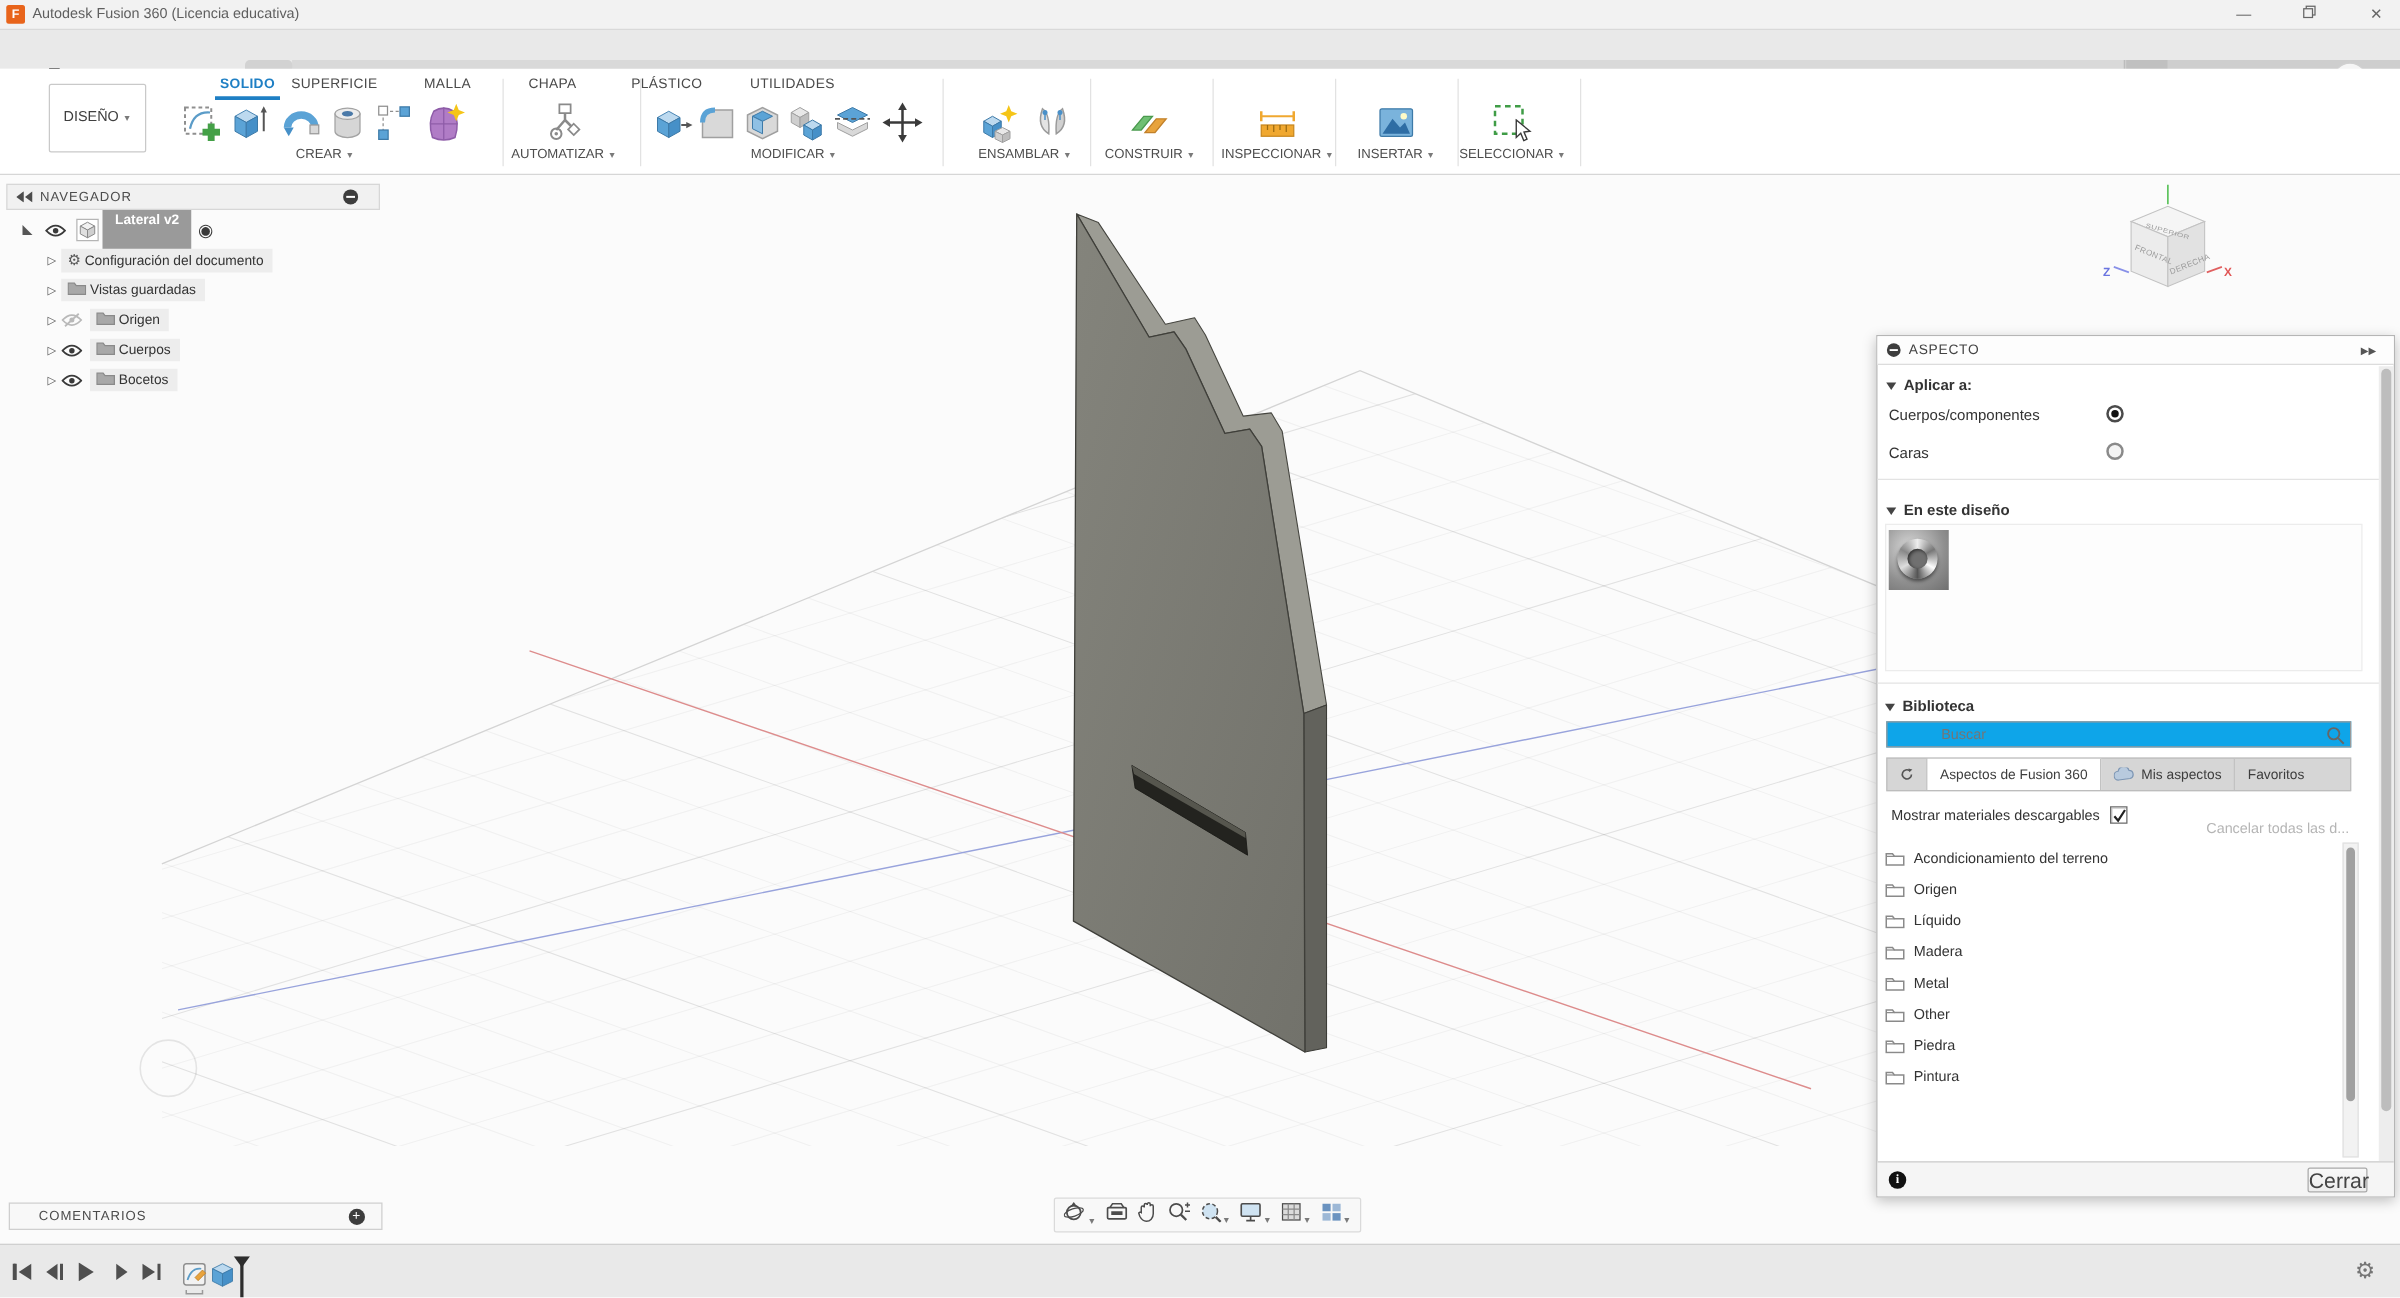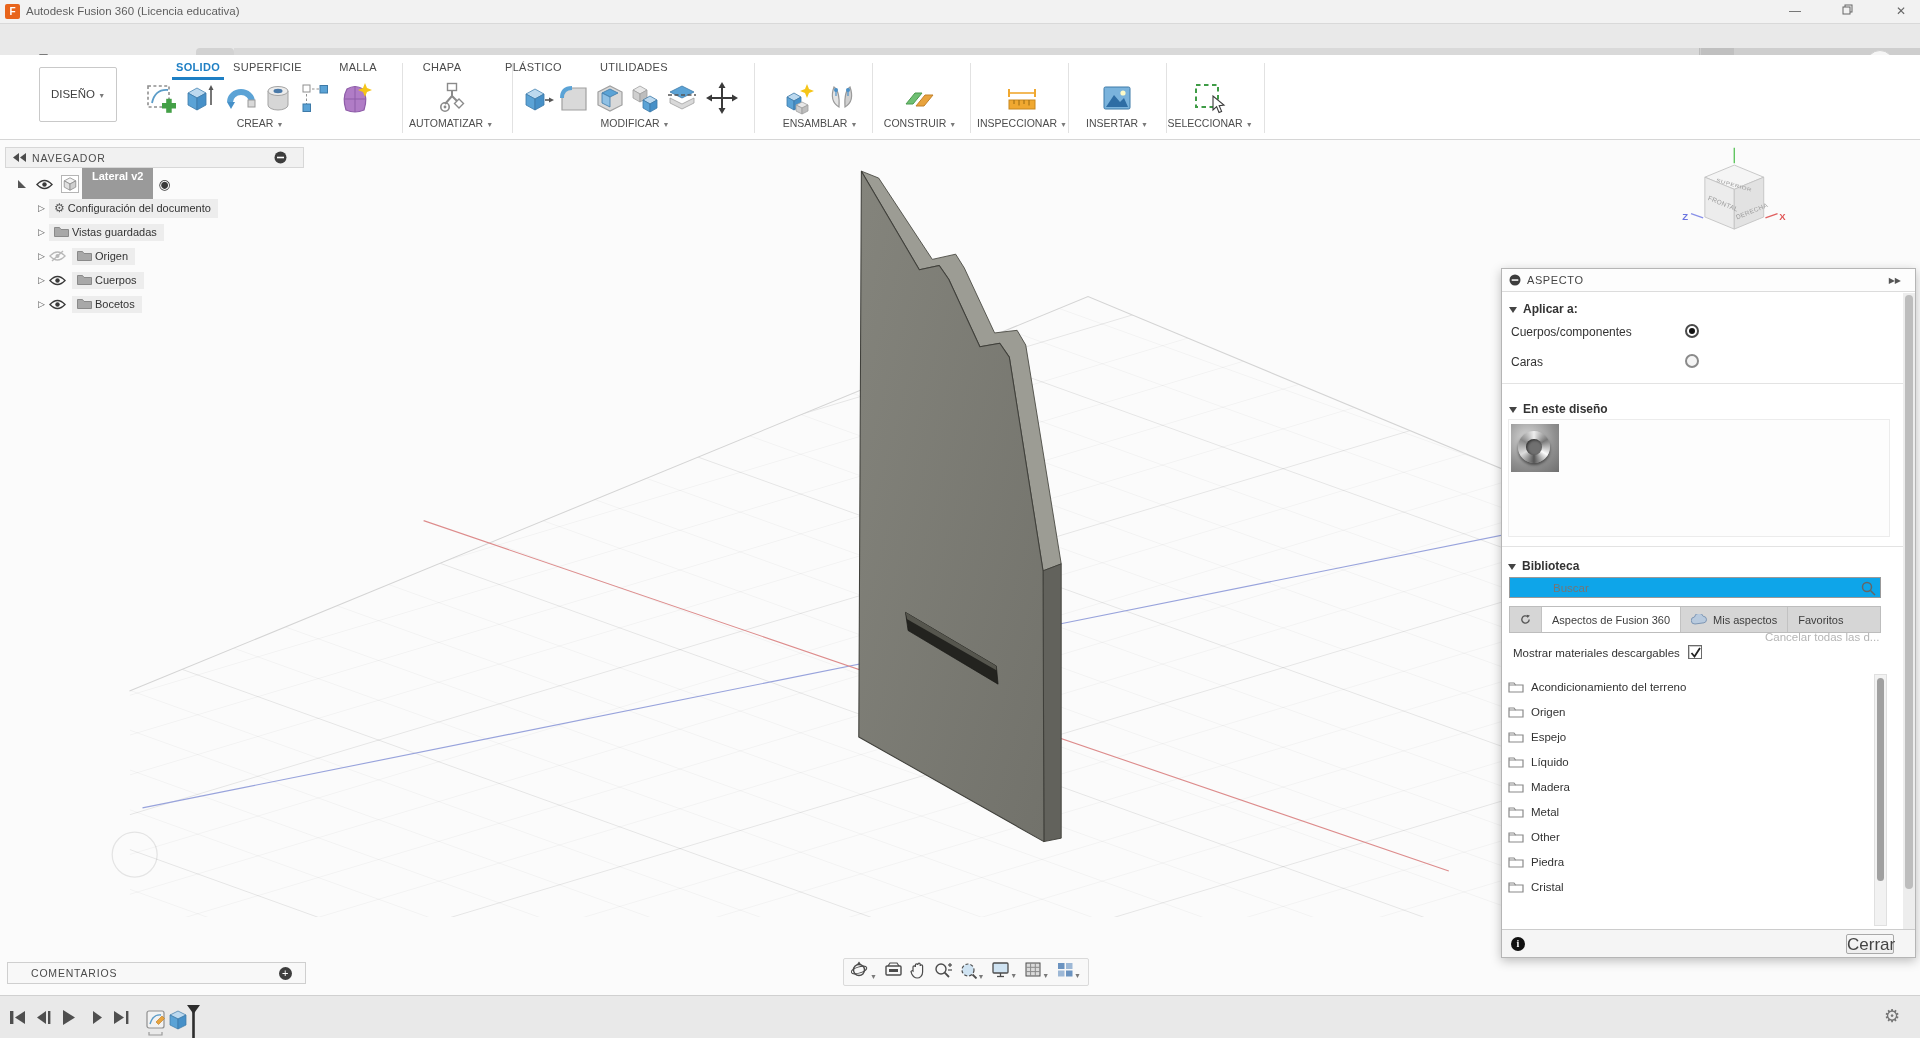--- a/index.html
+++ b/index.html
@@ -558,21 +558,21 @@
         <span>Favoritos</span>
       </div>
   </div>
 
   <div class="abs" style="left:11px;top:378px;font-size:11.5px;color:#333;">Mostrar materiales descargables</div>
   <div class="abs chk" style="left:186px;top:376px;">
     <svg width="14" height="14" viewBox="0 0 14 14">
         <polyline points="2.5,7 5.5,10.5 11,2" fill="none" stroke="#222" stroke-width="1.8"></polyline>
       </svg>
   </div>
-  <div class="abs graytxt" style="left:263px;top:362px;">Cancelar todas las d...</div>
+  <div class="abs graytxt" style="left:263px;top:388px;">Cancelar todas las d...</div>
 
   <div class="abs" style="left:6px;top:405px;width:365px;">
     <div class="folder-row">
         <svg width="16" height="12" viewBox="0 0 16 12">
           <path d="M1 2 h5 l1.5 2 h7.5 v7 h-14 z" fill="#fff" stroke="#8a8a8a" stroke-width="1.2"></path>
           <path d="M1 4 h6.5" stroke="#8a8a8a"></path>
         </svg>
         <span class="lbl">Acondicionamiento del terreno</span>
       </div>
     <div class="folder-row">
@@ -580,63 +580,56 @@
           <path d="M1 2 h5 l1.5 2 h7.5 v7 h-14 z" fill="#fff" stroke="#8a8a8a" stroke-width="1.2"></path>
           <path d="M1 4 h6.5" stroke="#8a8a8a"></path>
         </svg>
         <span class="lbl">Origen</span>
       </div>
     <div class="folder-row">
         <svg width="16" height="12" viewBox="0 0 16 12">
           <path d="M1 2 h5 l1.5 2 h7.5 v7 h-14 z" fill="#fff" stroke="#8a8a8a" stroke-width="1.2"></path>
           <path d="M1 4 h6.5" stroke="#8a8a8a"></path>
         </svg>
-        <span class="lbl">Espejo</span>
+        <span class="lbl">Líquido</span>
       </div>
     <div class="folder-row">
         <svg width="16" height="12" viewBox="0 0 16 12">
           <path d="M1 2 h5 l1.5 2 h7.5 v7 h-14 z" fill="#fff" stroke="#8a8a8a" stroke-width="1.2"></path>
           <path d="M1 4 h6.5" stroke="#8a8a8a"></path>
         </svg>
-        <span class="lbl">Líquido</span>
+        <span class="lbl">Madera</span>
       </div>
     <div class="folder-row">
         <svg width="16" height="12" viewBox="0 0 16 12">
           <path d="M1 2 h5 l1.5 2 h7.5 v7 h-14 z" fill="#fff" stroke="#8a8a8a" stroke-width="1.2"></path>
           <path d="M1 4 h6.5" stroke="#8a8a8a"></path>
         </svg>
-        <span class="lbl">Madera</span>
+        <span class="lbl">Metal</span>
       </div>
     <div class="folder-row">
         <svg width="16" height="12" viewBox="0 0 16 12">
           <path d="M1 2 h5 l1.5 2 h7.5 v7 h-14 z" fill="#fff" stroke="#8a8a8a" stroke-width="1.2"></path>
           <path d="M1 4 h6.5" stroke="#8a8a8a"></path>
         </svg>
-        <span class="lbl">Metal</span>
+        <span class="lbl">Other</span>
       </div>
     <div class="folder-row">
         <svg width="16" height="12" viewBox="0 0 16 12">
           <path d="M1 2 h5 l1.5 2 h7.5 v7 h-14 z" fill="#fff" stroke="#8a8a8a" stroke-width="1.2"></path>
           <path d="M1 4 h6.5" stroke="#8a8a8a"></path>
         </svg>
-        <span class="lbl">Other</span>
+        <span class="lbl">Piedra</span>
       </div>
     <div class="folder-row">
         <svg width="16" height="12" viewBox="0 0 16 12">
           <path d="M1 2 h5 l1.5 2 h7.5 v7 h-14 z" fill="#fff" stroke="#8a8a8a" stroke-width="1.2"></path>
           <path d="M1 4 h6.5" stroke="#8a8a8a"></path>
         </svg>
-        <span class="lbl">Piedra</span>
-      </div>
-    <div class="folder-row">
-        <svg width="16" height="12" viewBox="0 0 16 12">
-          <path d="M1 2 h5 l1.5 2 h7.5 v7 h-14 z" fill="#fff" stroke="#8a8a8a" stroke-width="1.2"></path>
-          <path d="M1 4 h6.5" stroke="#8a8a8a"></path>
-        </svg>
-        <span class="lbl">Cristal</span>
+        <span class="lbl">Pintura</span>
       </div>
   </div>
 
   <div class="abs" style="left:372px;top:405px;width:13px;height:252px;background:#f2f2f2;border:1px solid #e0e0e0;">
     <div class="abs" style="left:2px;top:3px;width:7px;height:203px;background:#a0a0a0;border-radius:4px;"></div>
   </div>
 
   <div class="abs" style="left:401px;top:24px;width:12px;height:636px;background:#ededed;">
     <div class="abs" style="left:2px;top:2px;width:8px;height:594px;background:#bdbdbd;border-radius:4px;"></div>
   </div>

